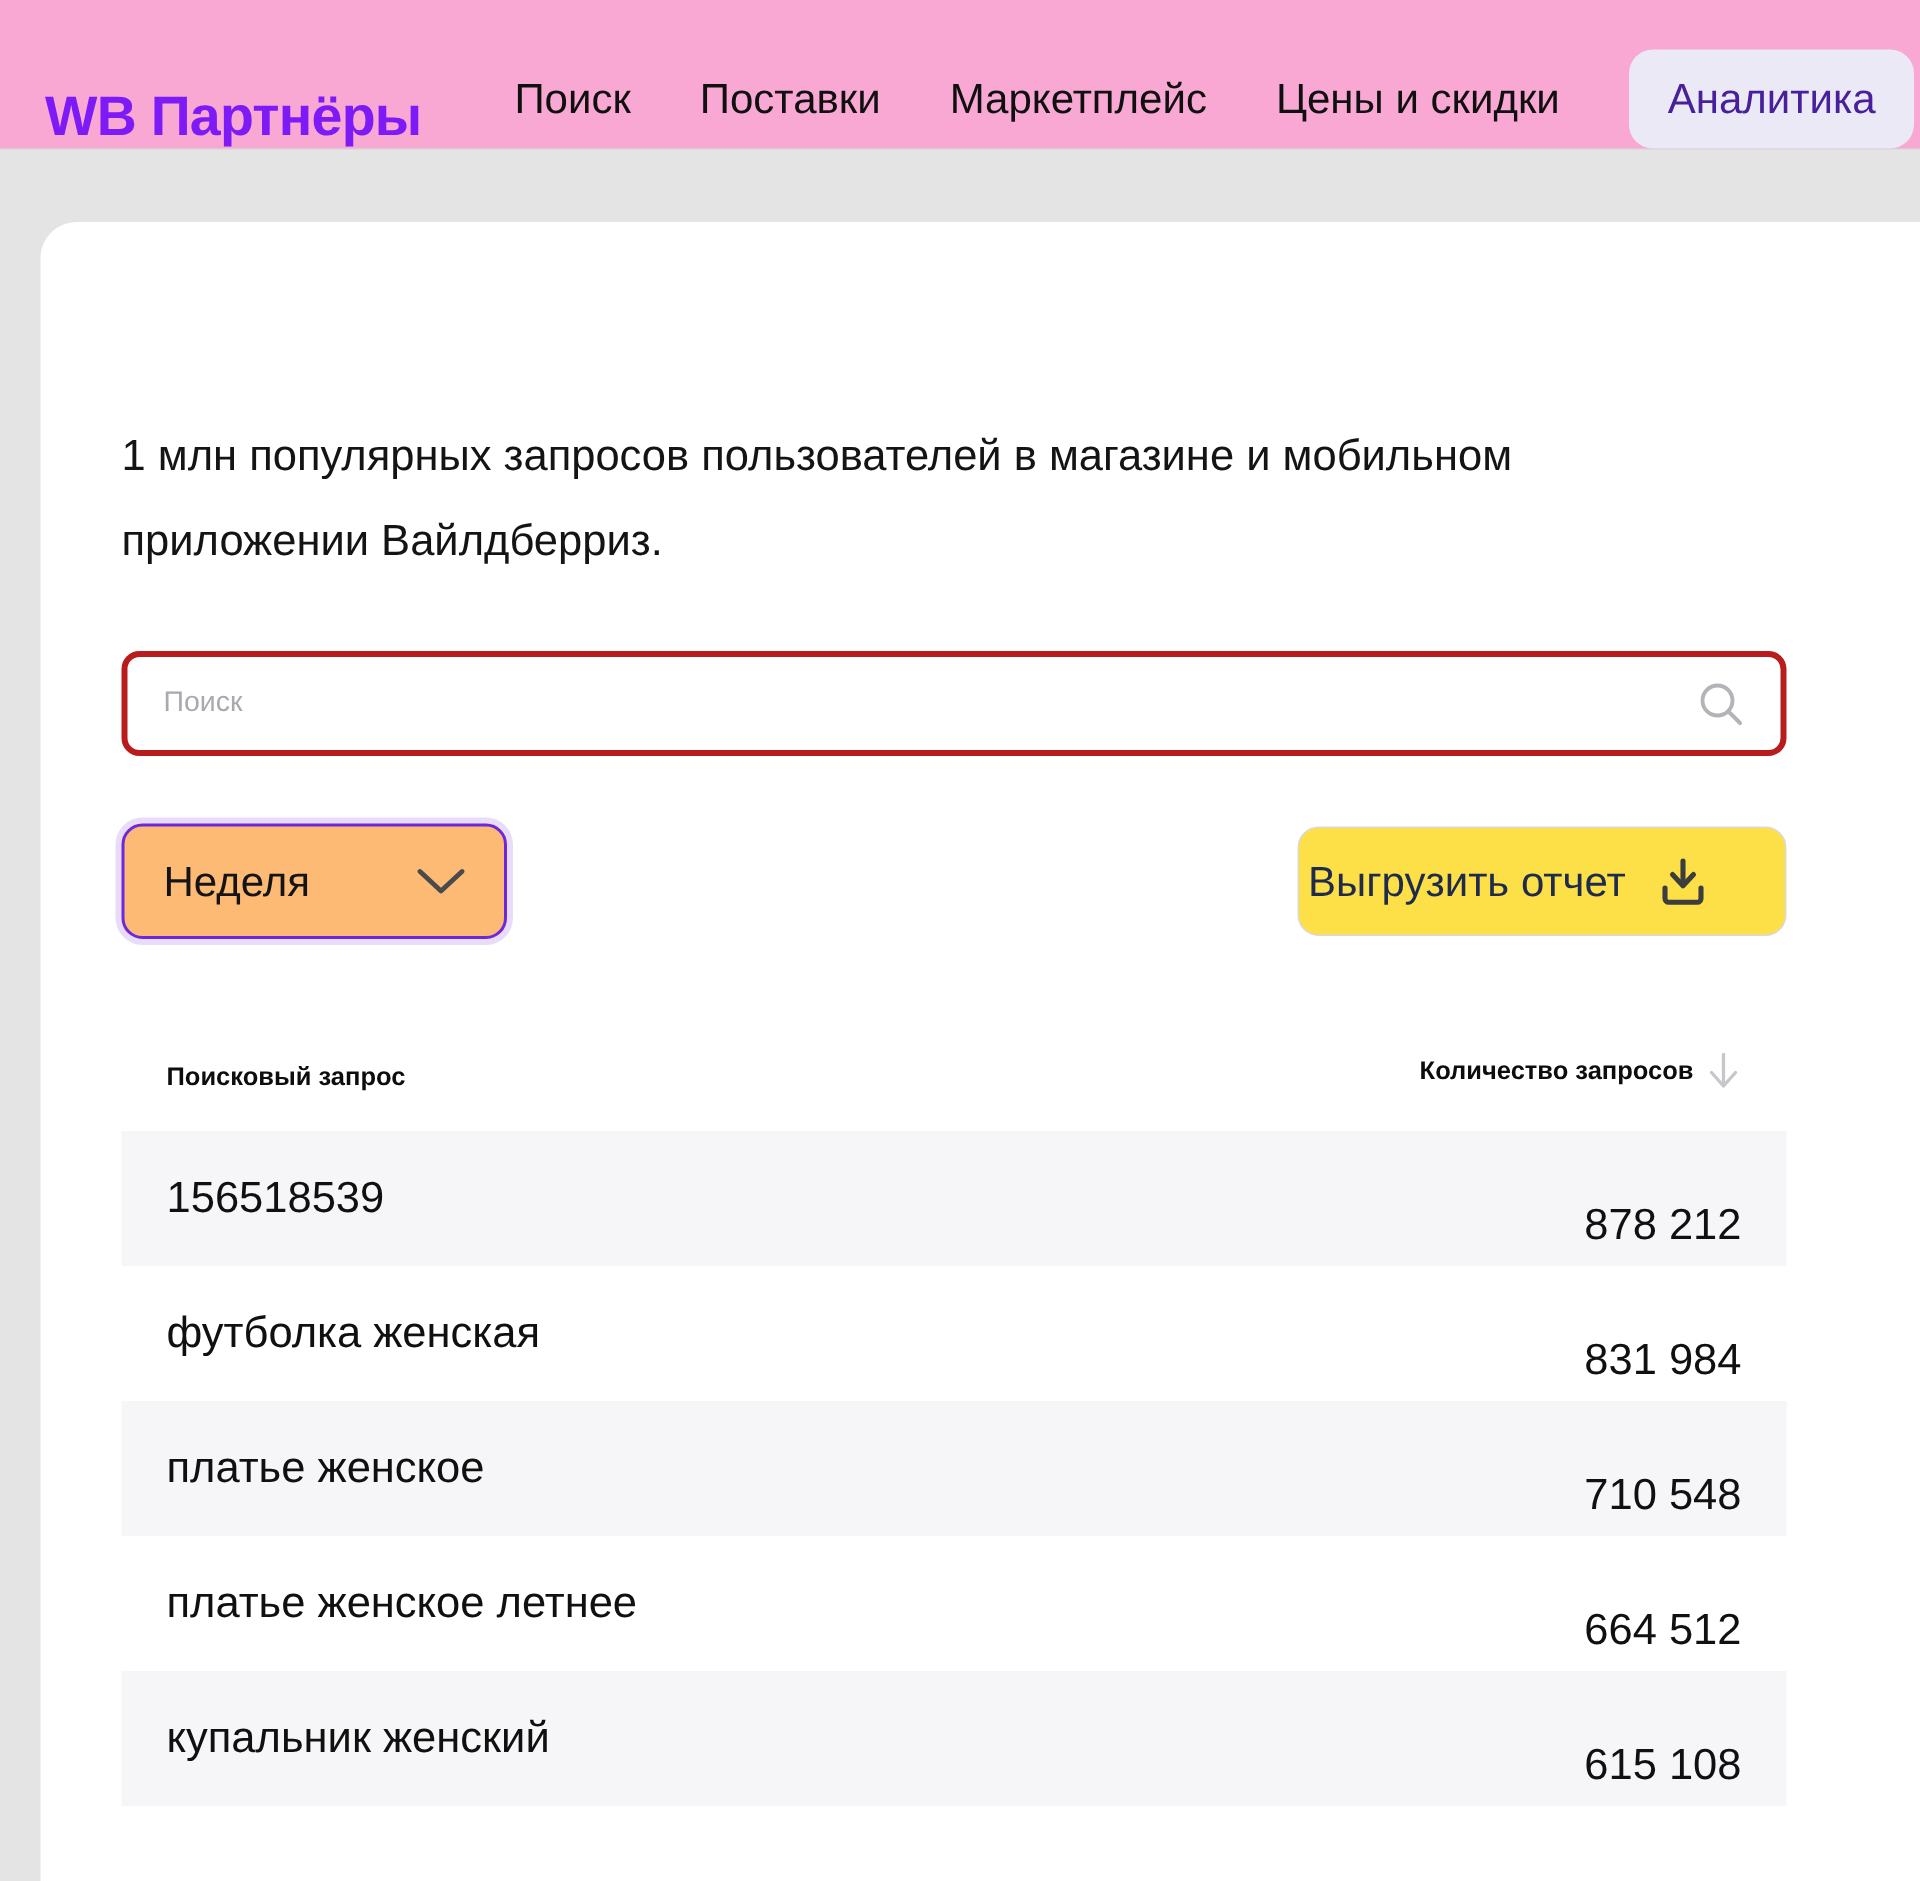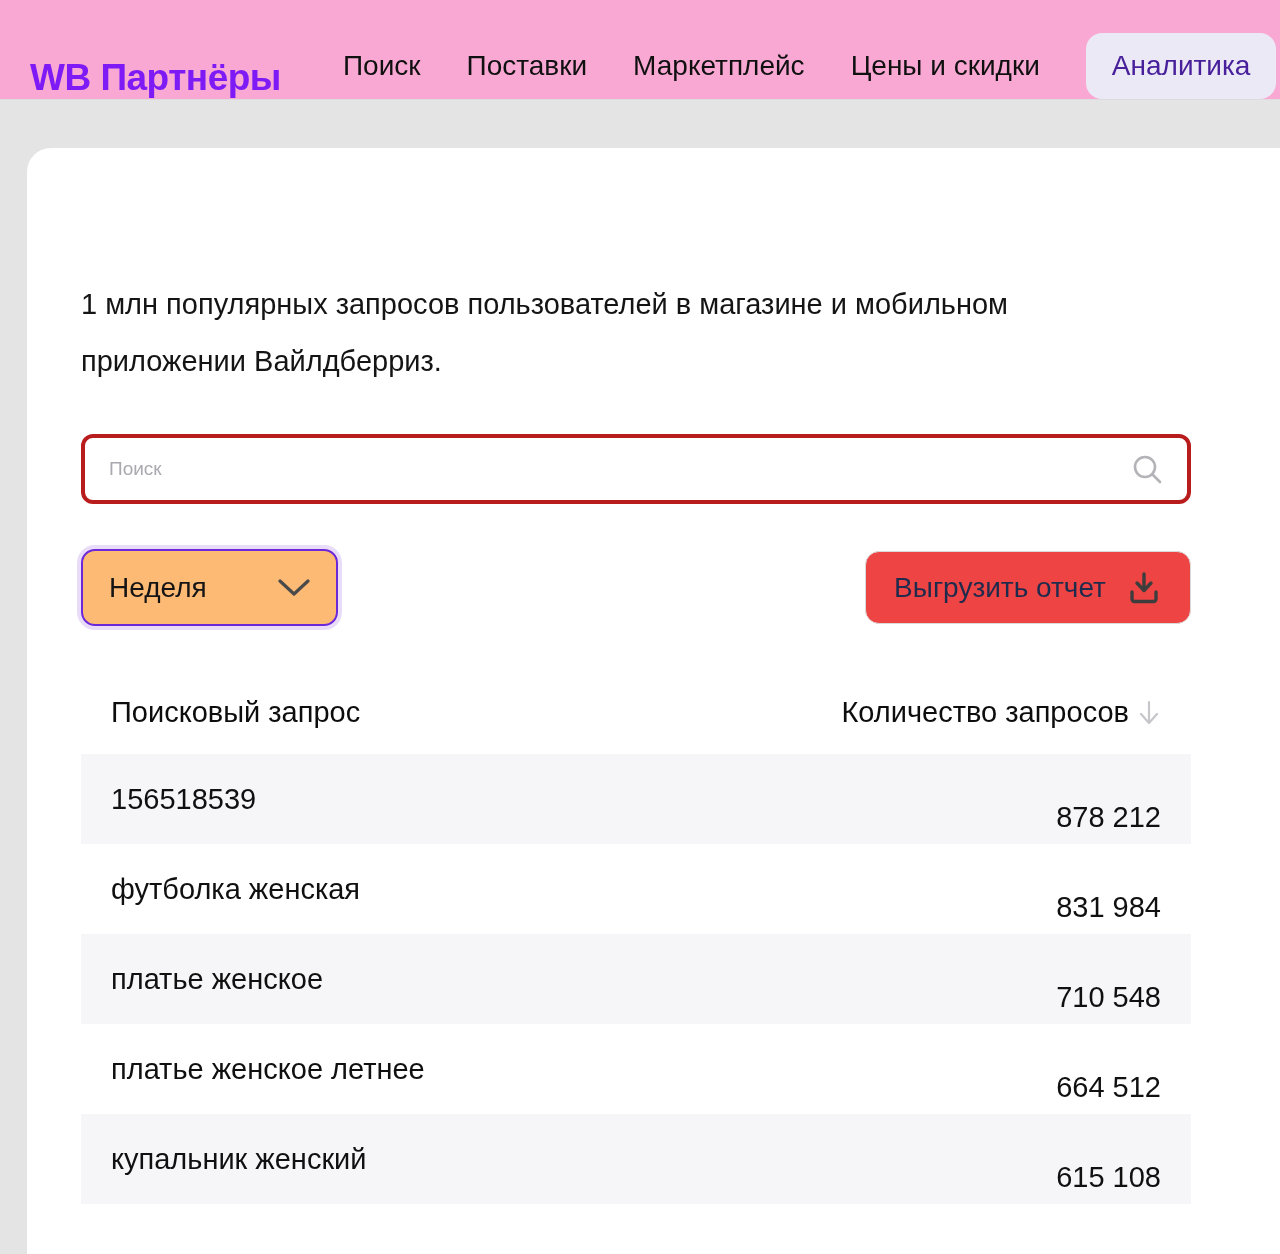--- a/index.html
+++ b/index.html
@@ -54,31 +54,31 @@
   .controls{margin-top:45px;width:1110px;display:flex;justify-content:space-between;align-items:center;}
   .period-select{
     width:257px;height:77px;box-sizing:border-box;background:#fdba74;
     border:2px solid #6D28D9;border-radius:14px;
     box-shadow:0 0 0 4px rgba(109,40,217,0.16);
     display:flex;align-items:center;justify-content:space-between;
     padding:0 26px;cursor:pointer;
     font-family:"Liberation Sans", sans-serif;font-size:28px;color:#141414;
   }
   .export-btn{
-    width:326px;height:73px;box-sizing:border-box;background:#ef4444;
+    width:326px;height:73px;box-sizing:border-box;background:#fde047;
     border:1px solid #D9D9D9;border-radius:14px;
-    display:flex;align-items:center;justify-content:center;gap:20px;
+    display:flex;align-items:center;gap:20px;
     cursor:pointer;
     font-family:"Liberation Sans", sans-serif;font-size:28px;color:#1F2B4D;
   }
   
   .table{margin-top:70px;width:1110px;}
   .thead{
-    display:flex;justify-content:space-between;align-items:flex-start;
-    padding:0 30px;height:32px;font-size:29px;font-weight:400;color:#0D0D0D;
+    display:flex;justify-content:space-between;align-items:flex-end;
+    padding:0 30px;height:32px;font-size:17px;font-weight:700;color:#0D0D0D;
     margin-bottom:26px;
   }
   .thead .right{display:flex;align-items:center;gap:8px;cursor:pointer;margin-left:36px;}
   .row{
     display:flex;justify-content:space-between;align-items:center;
     height:90px;padding:0 30px;font-size:29px;color:#101010;
     background:#FFFFFF;
   }
   .row.alt{background:#F6F6F8;}
   .row .count{font-variant-numeric:tabular-nums;margin-top:37px;}

